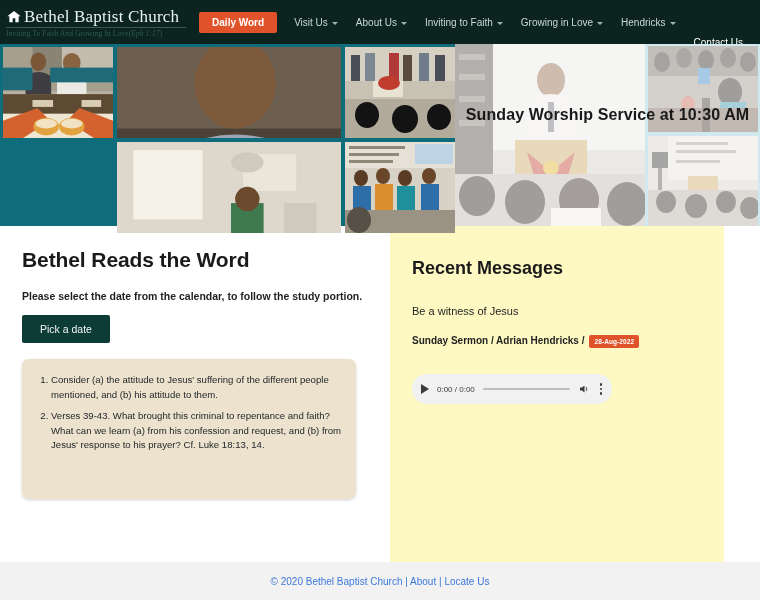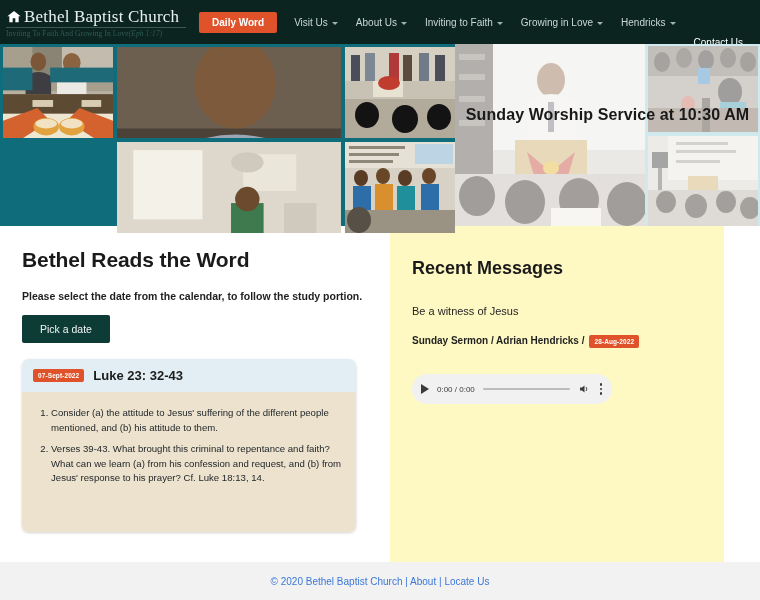--- a/index.html
+++ b/index.html
@@ -366,24 +366,20 @@
   </div>
 
   <div class="main">
 
     <div class="col-left">
       <h1 class="h1">Bethel Reads the Word</h1>
       <p class="sub">Please select the date from the calendar, to follow the study portion.</p>
       <button class="pick-btn">Pick a date</button>
 
       <div class="verse-card">
-        <div class="verse-head">
-          <span class="date-badge">07-Sept-2022</span>
-          <span class="verse-ref">Luke 23: 32-43</span>
-        </div>
         <div class="verse-body">
           <ol>
             <li>Consider (a) the attitude to Jesus' suffering of the different people mentioned, and (b) his attitude to them.</li>
             <li>Verses 39-43. What brought this criminal to repentance and faith? What can we learn (a) from his confession and request, and (b) from Jesus' response to his prayer? Cf. Luke 18:13, 14.</li>
           </ol>
         </div>
       </div>
     </div>
 
     <div class="col-right">

